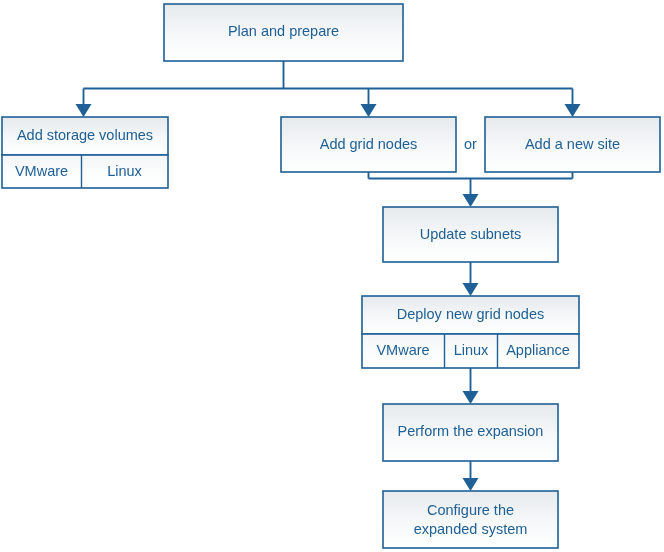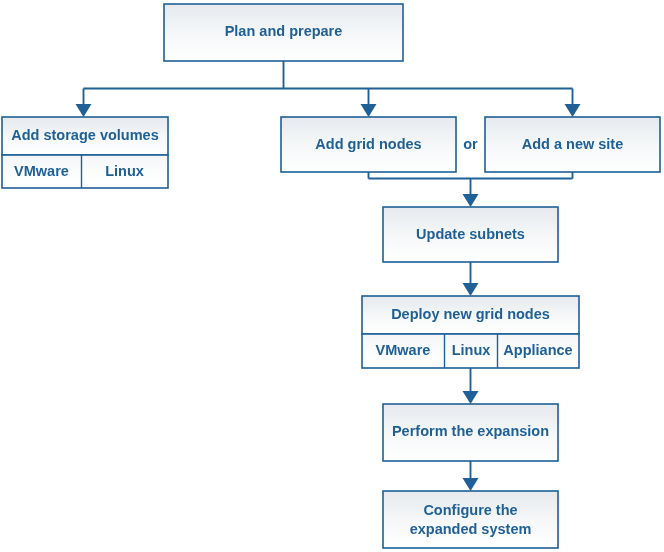--- a/index.html
+++ b/index.html
@@ -10,21 +10,20 @@
   body {
     width: 664px;
     height: 552px;
     overflow: hidden;
     font-family: "Liberation Sans", sans-serif;
   }
   #flow-root {
     position: relative;
     width: 664px;
     height: 451px;
-    font-weight: bold;
   }
   svg.flow {
     display: block;
     width: 664px;
     height: 552px;
   }
   .node-rect {
     stroke: #1f6096;
     stroke-width: 1.6;
   }

